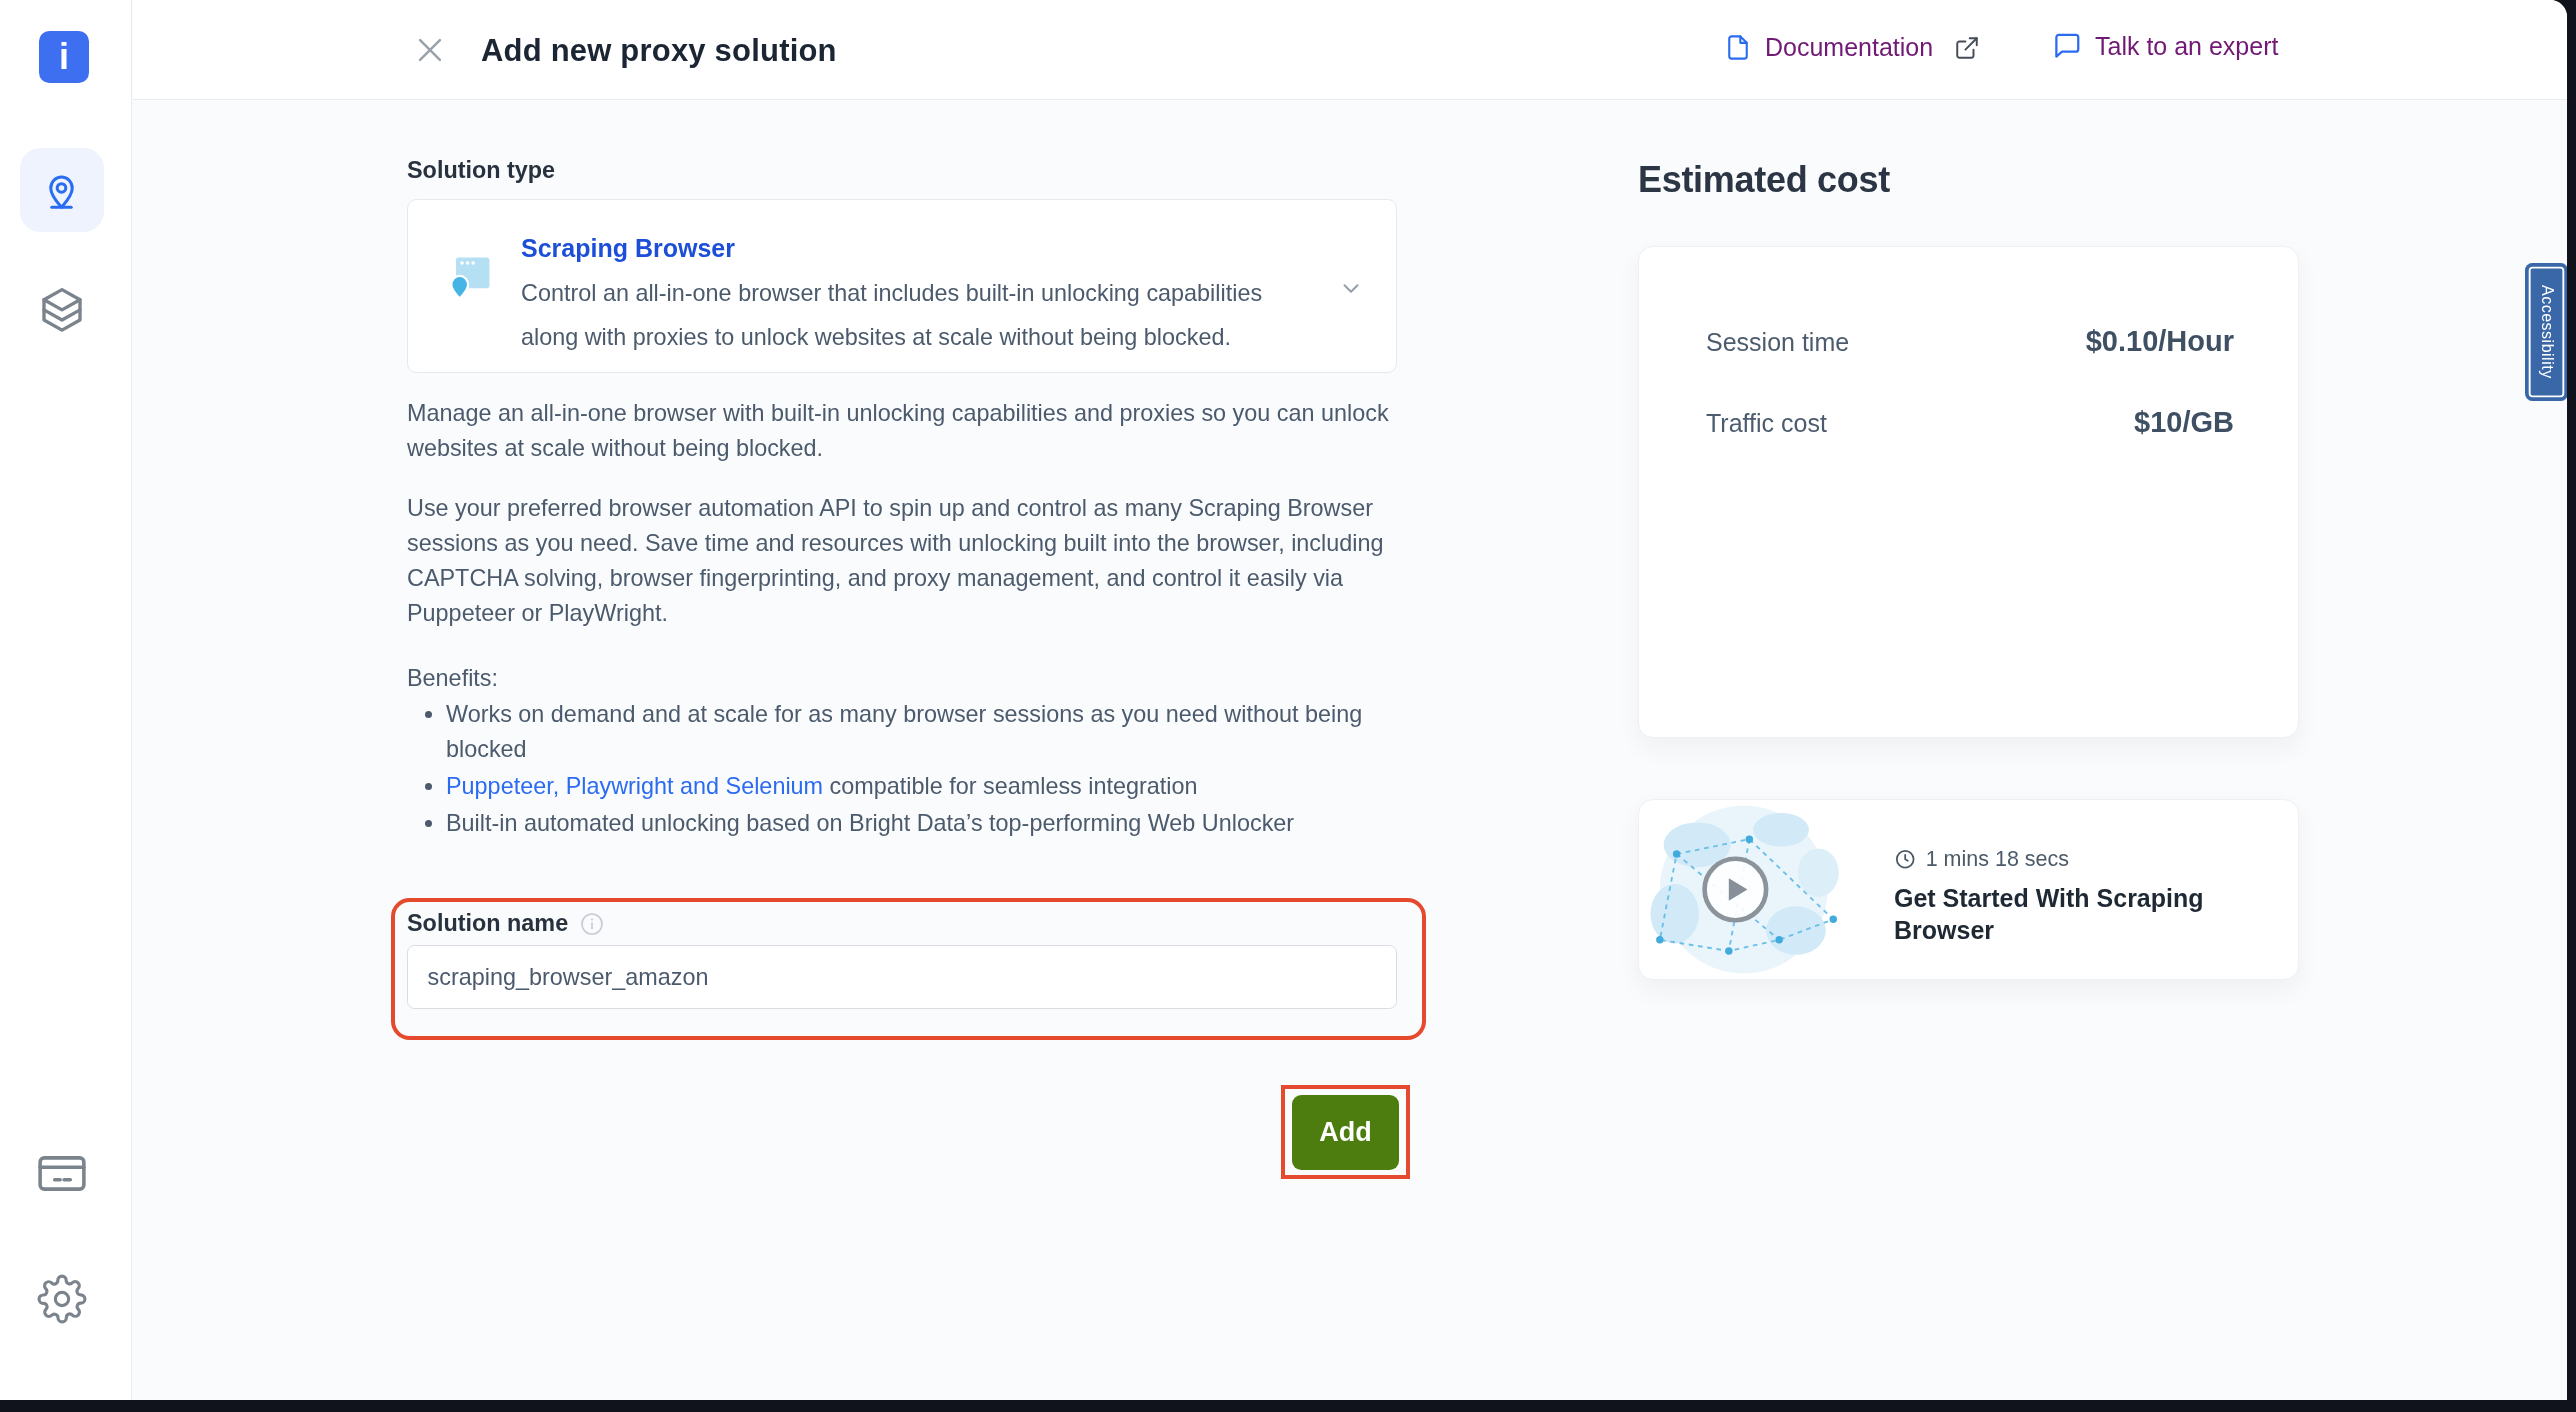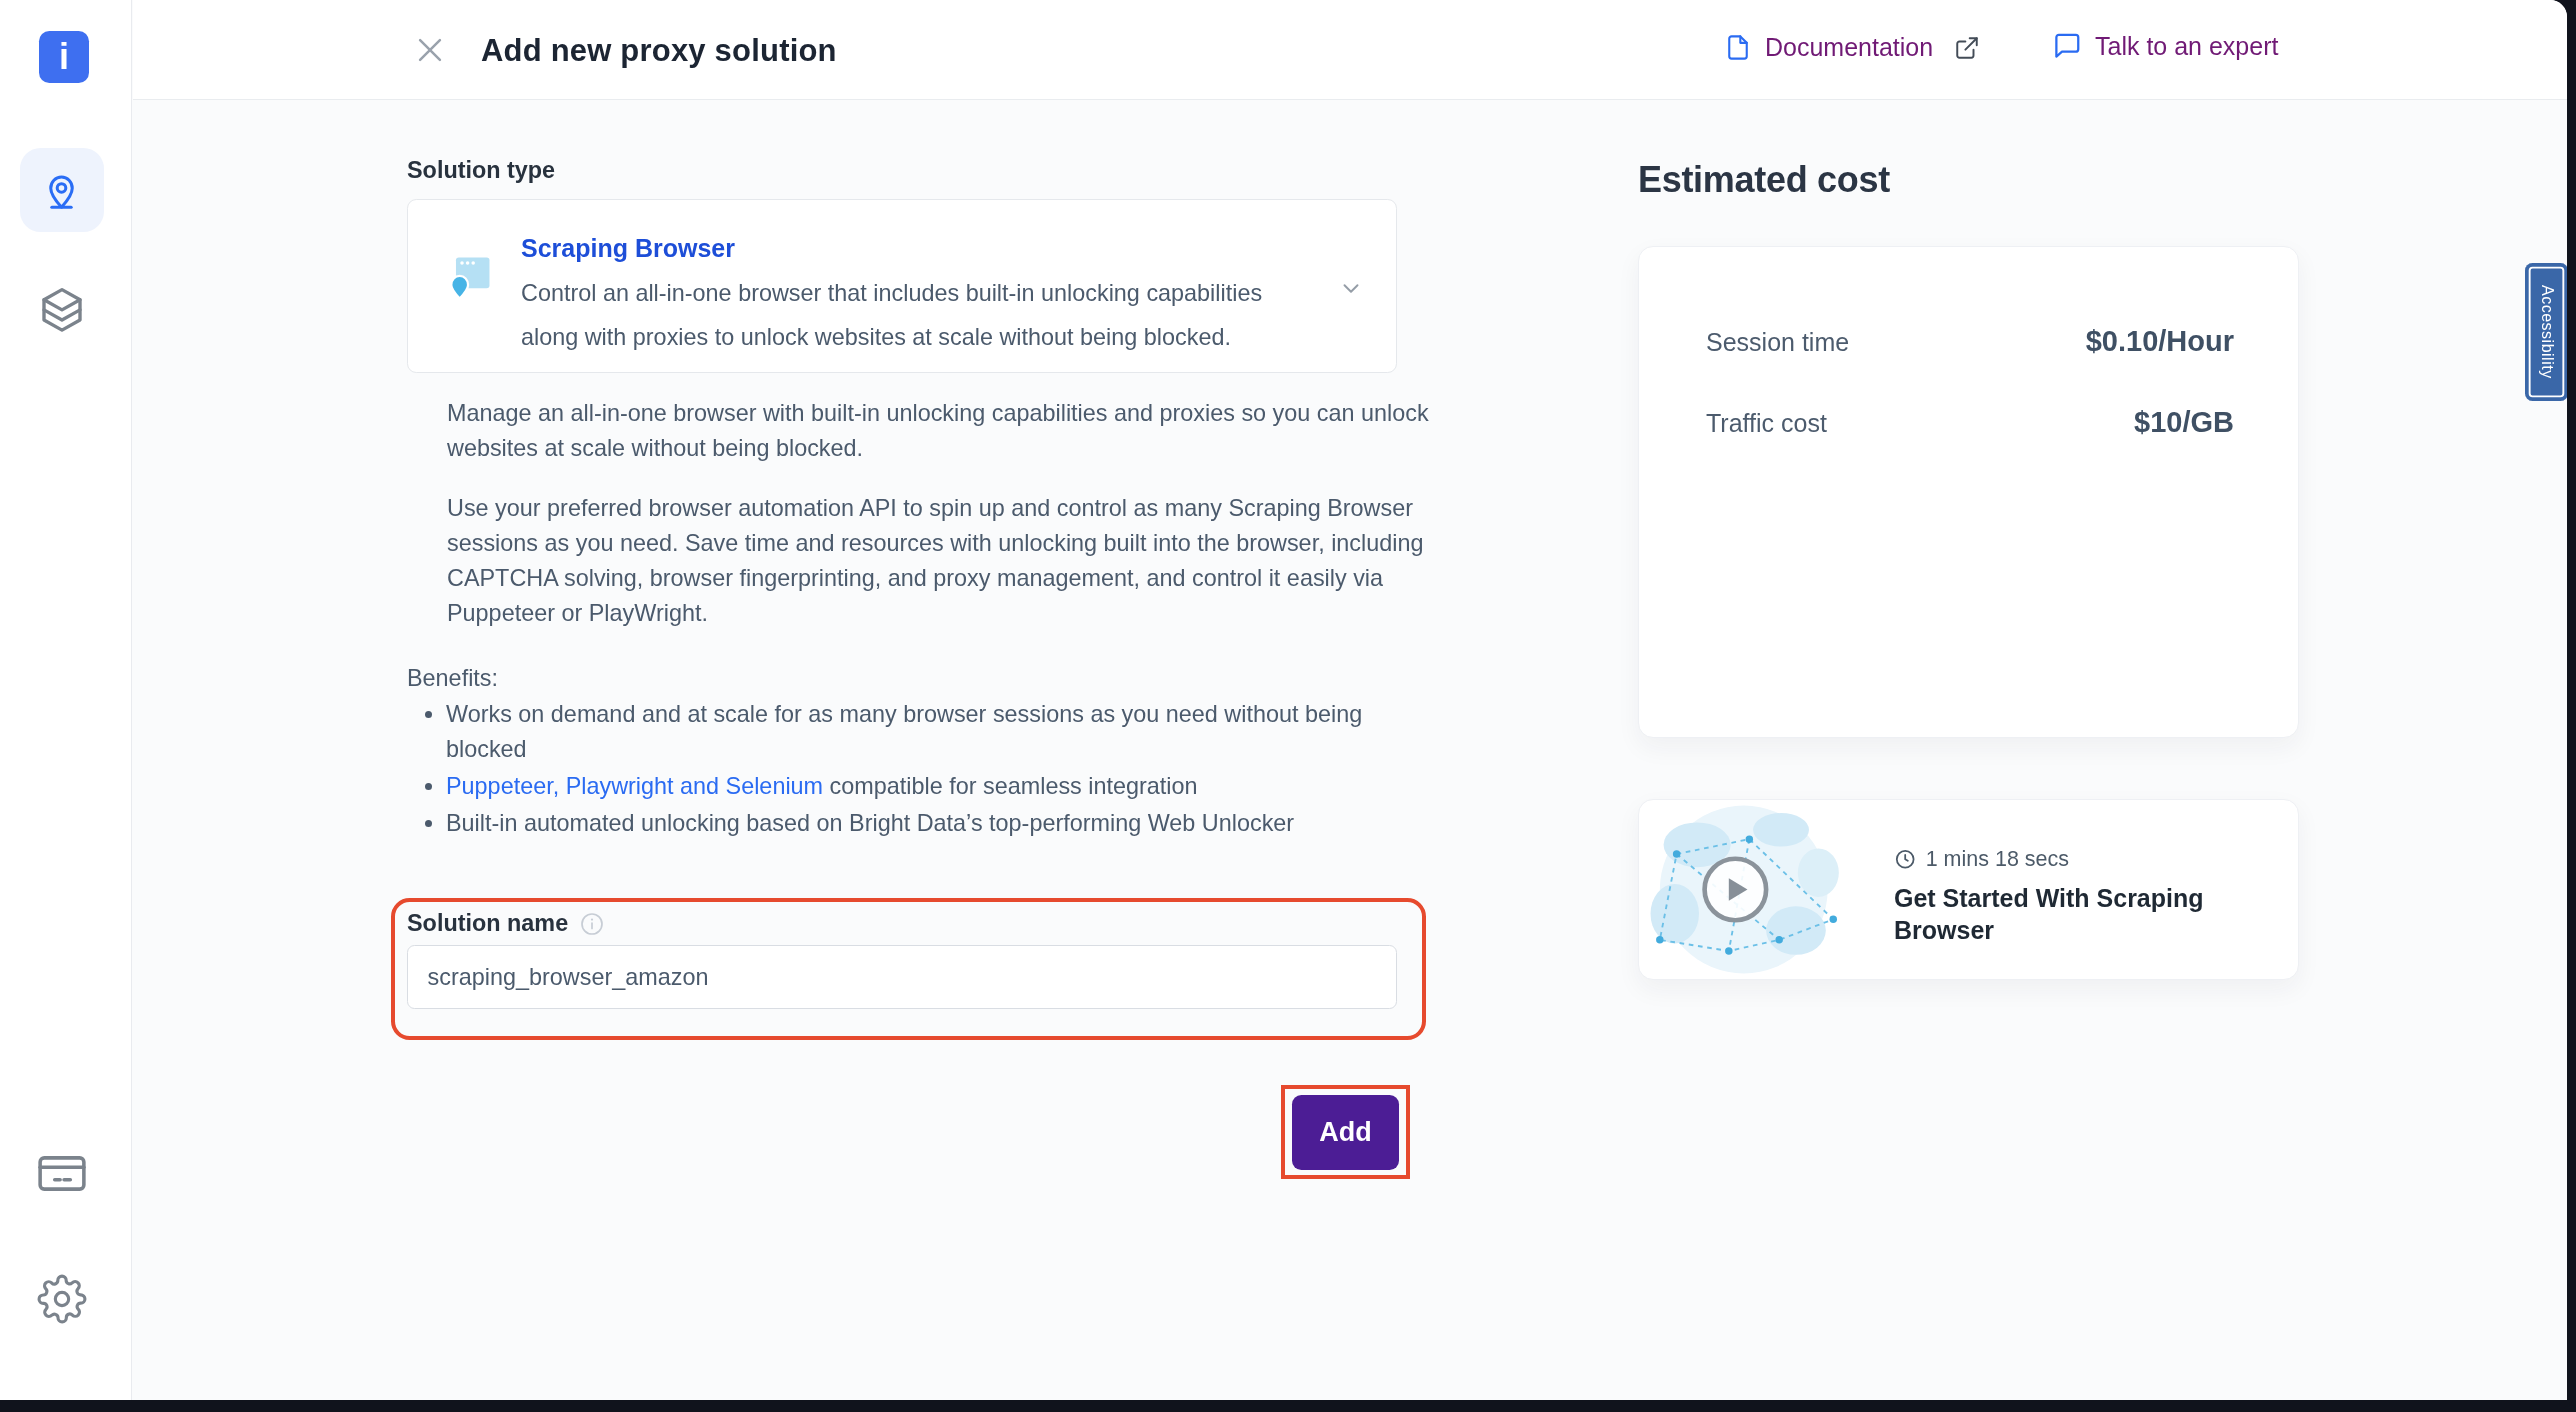--- a/index.html
+++ b/index.html
@@ -40,39 +40,39 @@
   .solution-type-label { left:407px; top:157px; }
 
   .type-card { position:absolute; left:407px; top:199px; width:990px; height:174px; background:#fff;
                border:1.9px solid #e5e8ec; border-radius:9.3px; cursor:pointer; }
   .product-icon { position:absolute; left:34px; top:50px; }
   .type-title { position:absolute; left:113px; top:34px; font-size:25px; font-weight:700; color:#1d4ed8; }
   .type-desc { position:absolute; left:113px; top:71px; font-size:23.4px; color:#4b5a6c; line-height:44px; }
   .type-desc span { display:block; }
   .type-chevron { position:absolute; right:32px; top:75px; }
 
-  .para { position:absolute; left:407px; width:1020px; font-size:23.4px; line-height:35px; color:#4b5a6c;margin-left:40px; }
+  .para { position:absolute; left:407px; width:1020px; font-size:23.4px; line-height:35px; color:#4b5a6c; }
   .intro-para { top:396px; }
   .details-para { top:491px; }
   .benefits-label { position:absolute; left:407px; top:665px; font-size:23.4px; color:#4b5a6c; }
   .benefits-list { position:absolute; left:407px; top:697px; width:1014px; }
   .benefits-list ul { list-style:disc; margin:0; padding-left:39px; }
   .benefits-list li { font-size:23.4px; line-height:35px; color:#4b5a6c; margin-bottom:1.9px; }
   .inline-link { color:#2a6bf2; cursor:pointer; }
 
   .name-annotation { position:absolute; left:391px; top:898px; width:1035px; height:142px;
                      border:4.7px solid #e64a2e; border-radius:18.7px; pointer-events:none; z-index:3; }
   .name-label-row { position:absolute; left:407px; top:910px; display:flex; align-items:center; gap:12px; }
   .name-input { position:absolute; left:407px; top:945px; width:990px; height:64px; background:#fff;
                 border:1.9px solid #d9dde3; border-radius:7.5px; font-size:23.4px; color:#4b5a6c;
                 padding:0 19.6px; font-family:inherit; outline:none; }
 
   .add-annotation { position:absolute; left:1281px; top:1085px; width:129px; height:94px;
                     border:4.7px solid #e64a2e; pointer-events:none; z-index:3; }
-  .add-button { position:absolute; left:1292px; top:1095px; width:107px; height:75px; background:#4c1d95;
+  .add-button { position:absolute; left:1292px; top:1095px; width:107px; height:75px; background:#4d7c0f;
                 border:none; border-radius:9.3px; color:#fff; font-size:27px; font-weight:700;
                 font-family:inherit; cursor:pointer; }
 
   
   .est-title { position:absolute; left:1638px; top:159px; font-size:36px; font-weight:700; color:#2b3544;
                letter-spacing:-0.3px; }
   .card { position:absolute; background:#fff; border:0.9px solid #eef0f4; border-radius:15px;
           box-shadow:0 9.3px 24px rgba(30,40,60,.05); }
   .cost-card { left:1638px; top:246px; width:661px; height:492px; }
   .cost-row { position:absolute; left:67px; right:64px; display:flex; justify-content:space-between;

